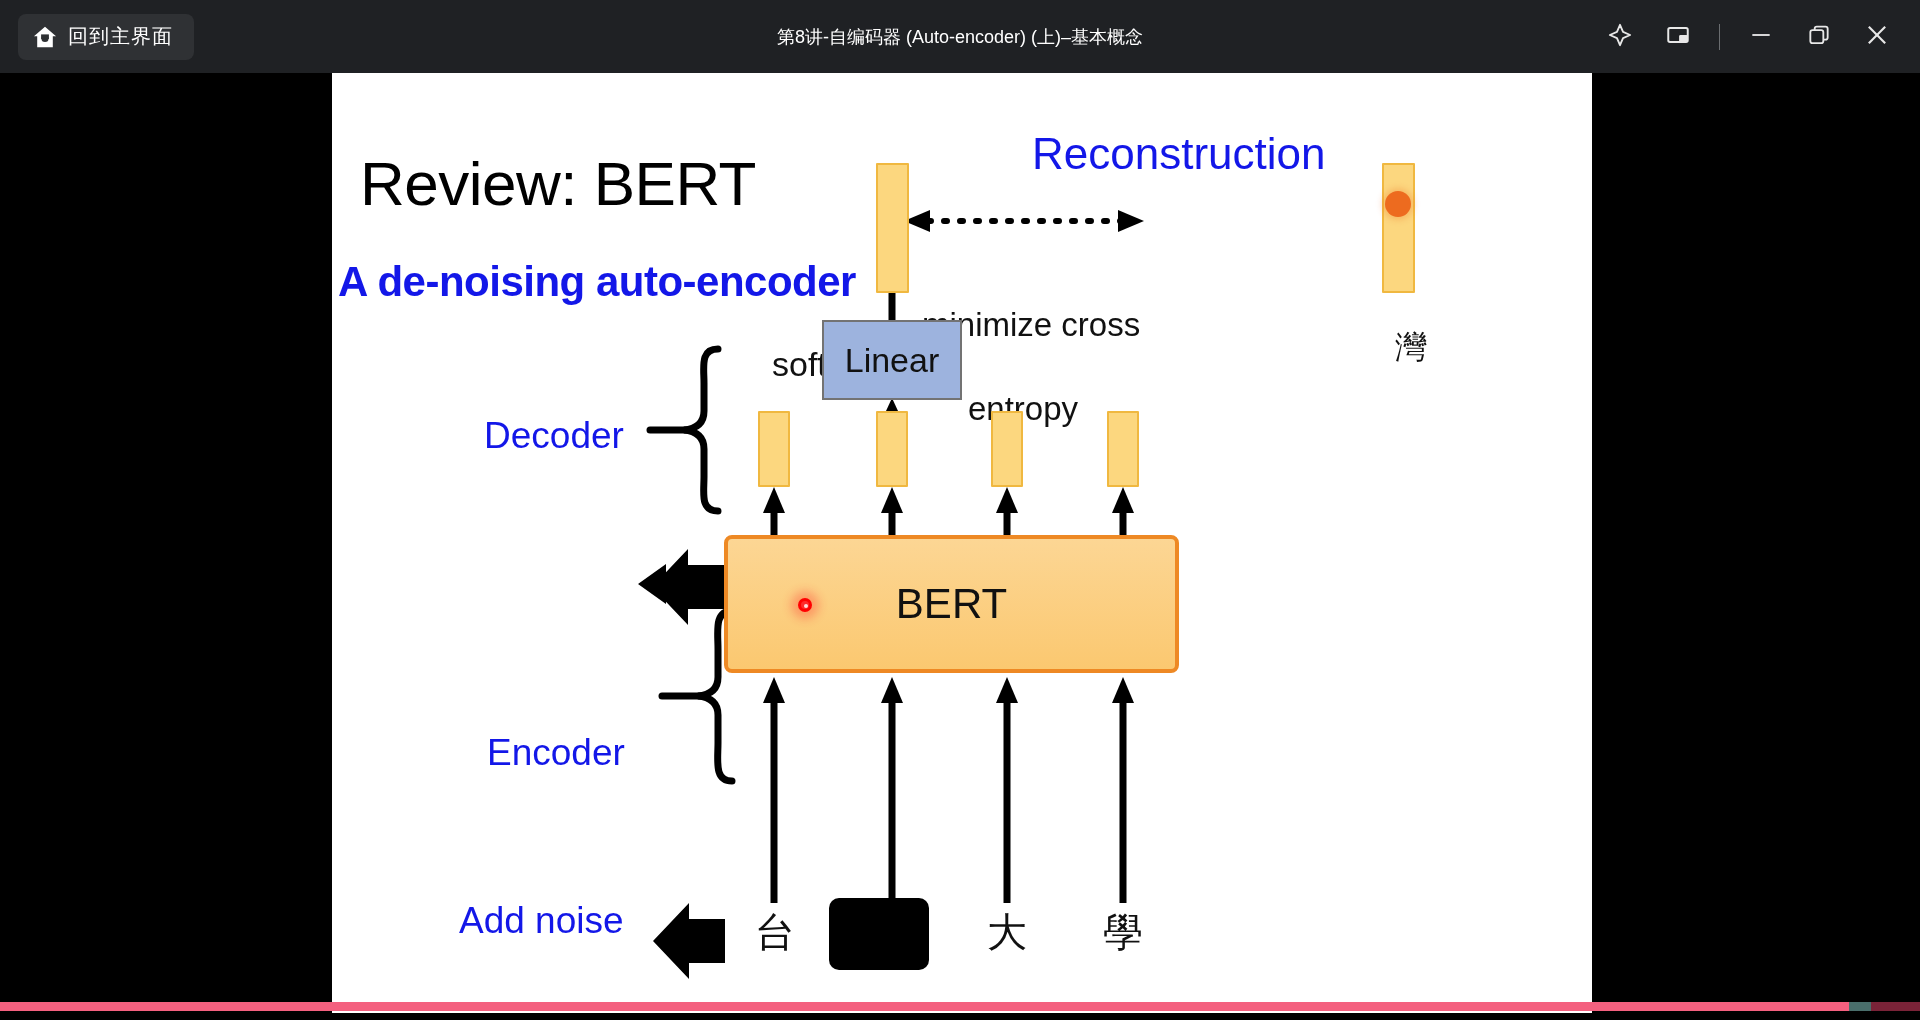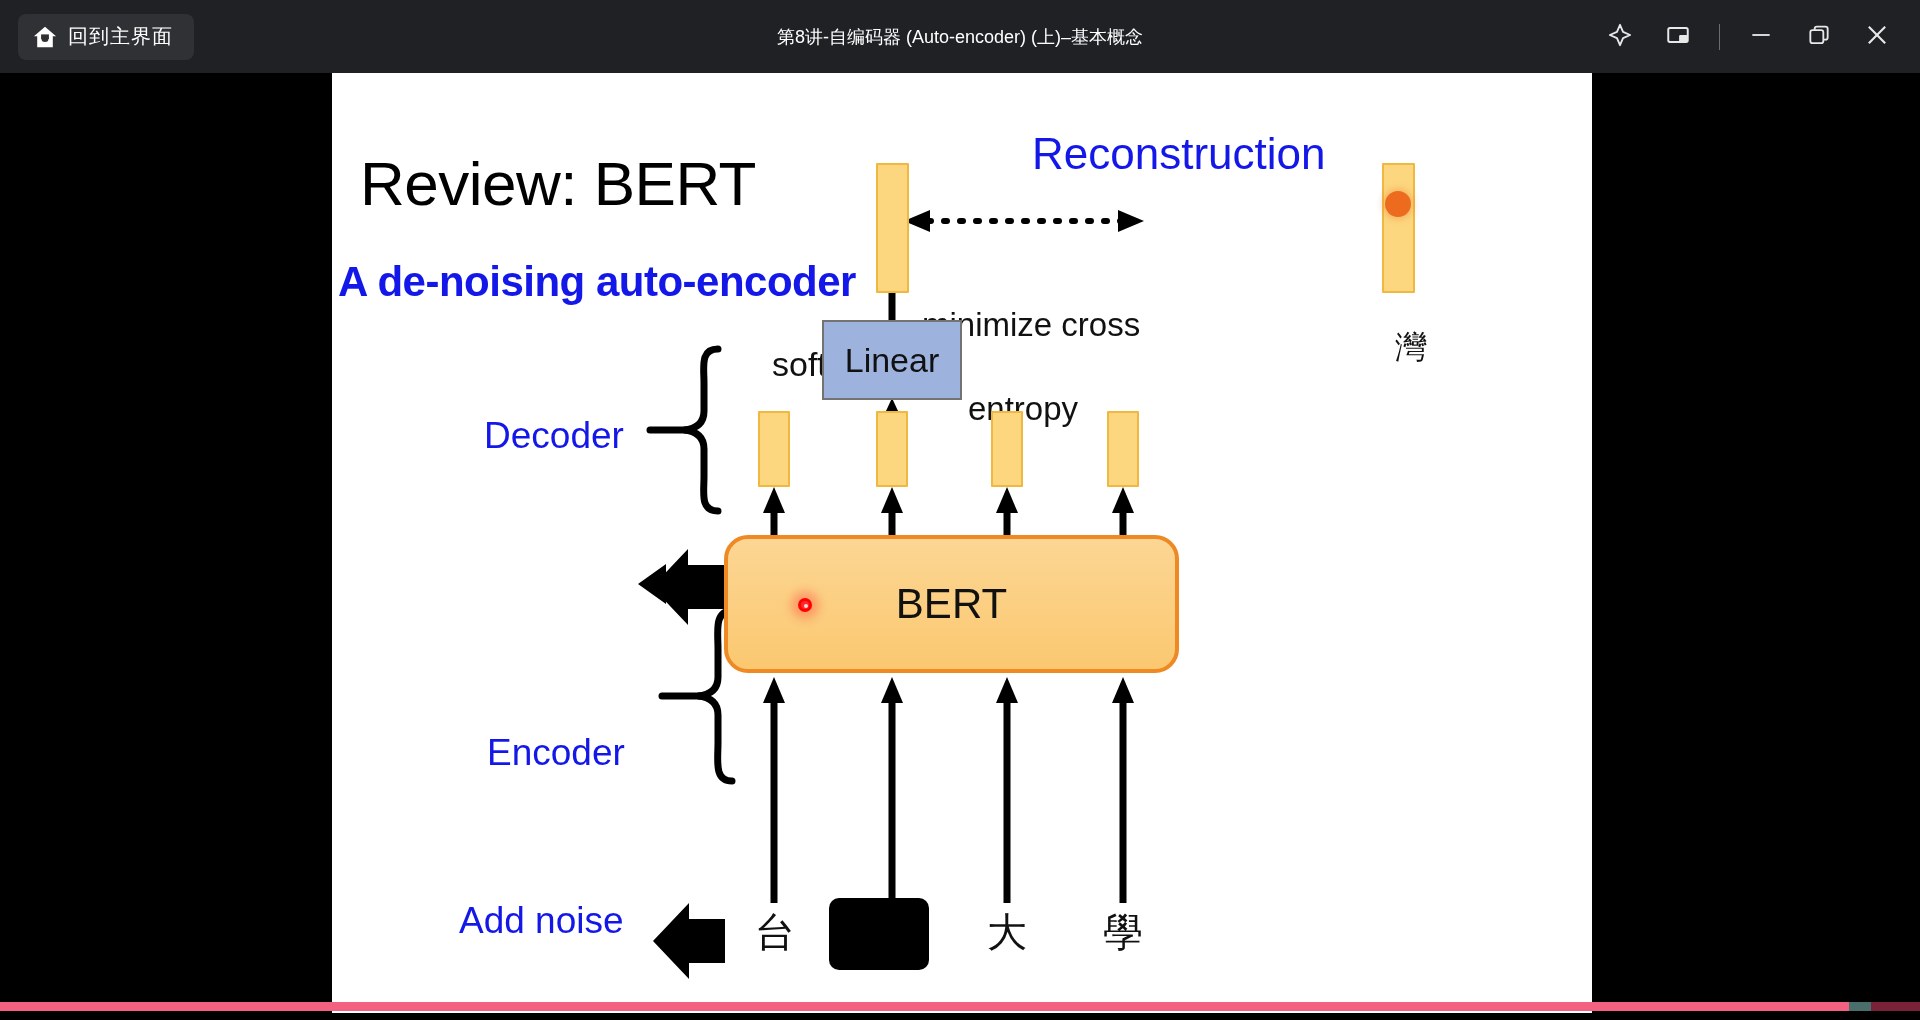--- a/index.html
+++ b/index.html
@@ -154,21 +154,21 @@
 
   
   .linear-box {
     position:absolute; left:490px; top:247px; width:140px; height:80px;
     background:#9DB3DE; border:2px solid #737373;
   }
   
   .bert-box {
     position:absolute; left:392px; top:462px; width:455px; height:138px;
     background:linear-gradient(180deg,#FCD694,#FBC870);
-    border:4px solid #EE8924; border-radius:24px;
+    border:4px solid #EE8924; border-radius:8px;
   }
   
   .laser {
     position:absolute; width:14px; height:14px; border-radius:50%;
     background:#ff2a2a;
     border:3px solid #ff0000;
     box-shadow:0 0 10px 7px rgba(255,40,40,0.30);
   }
   .laser::after{
     content:""; position:absolute; left:3px; top:3px;

